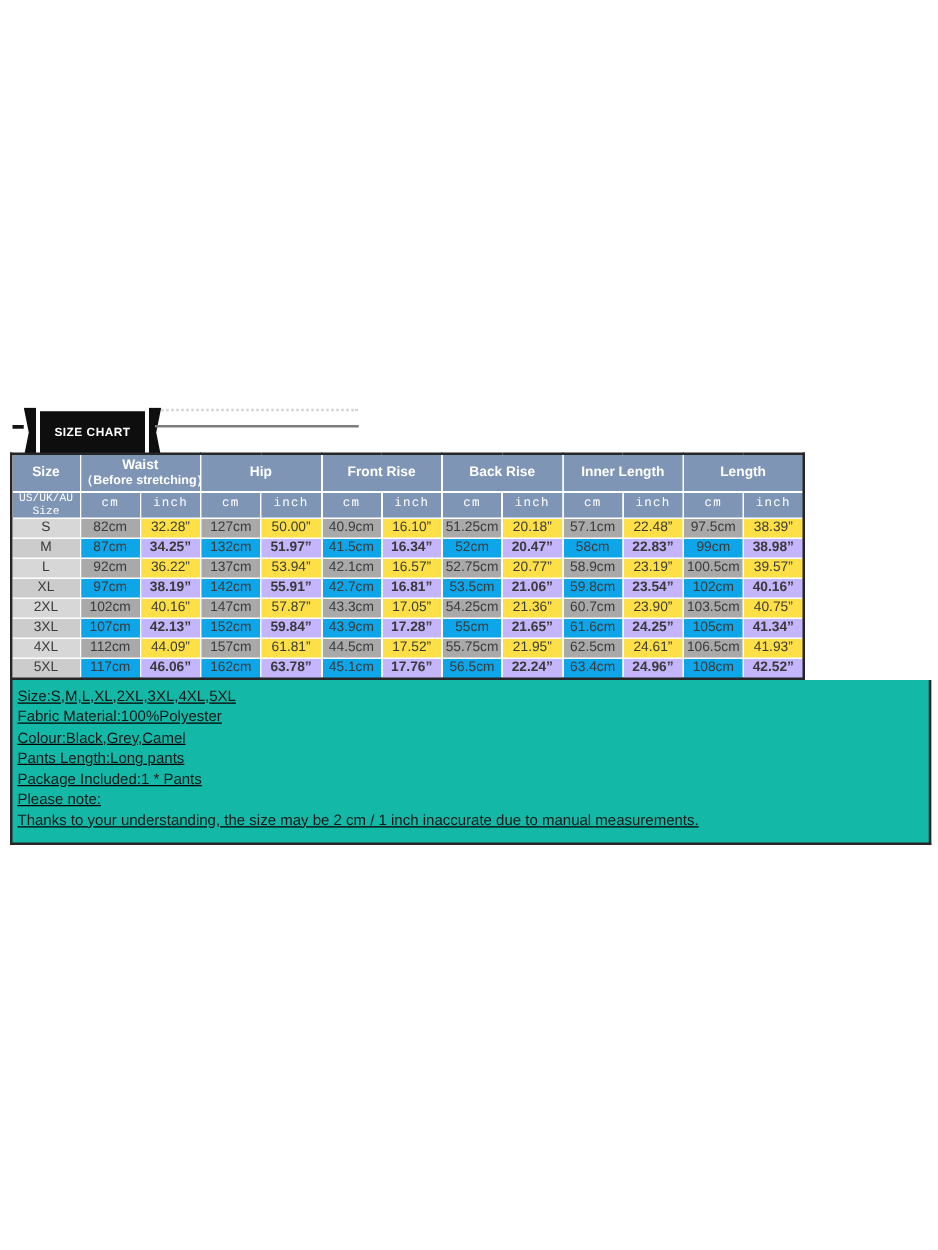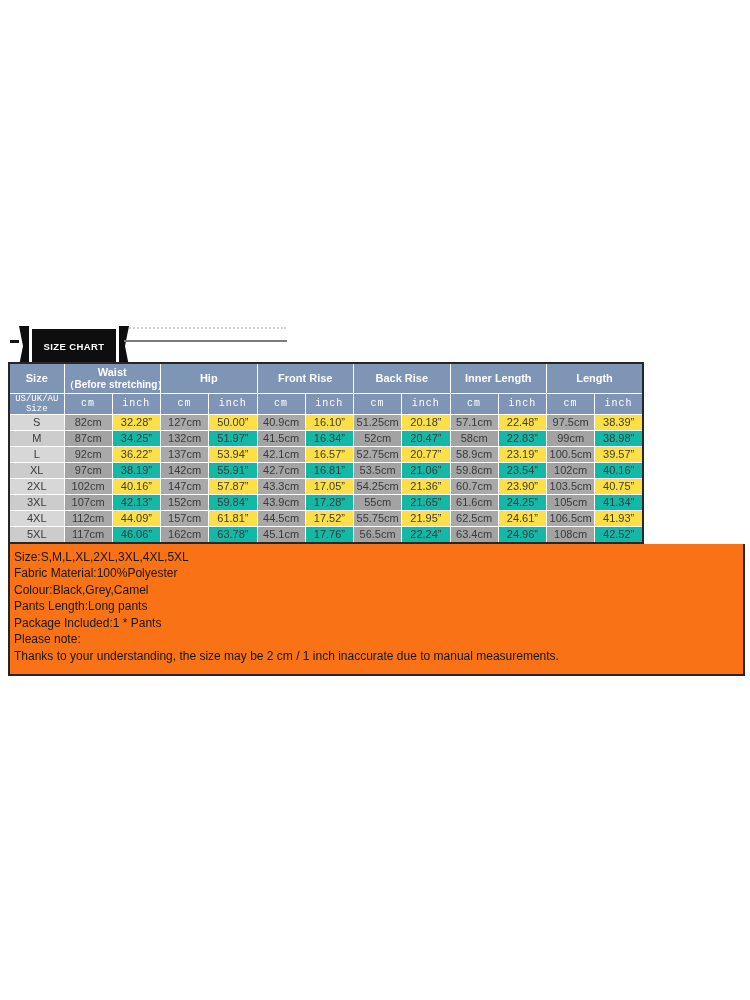--- a/index.html
+++ b/index.html
@@ -53,27 +53,28 @@
     font-size:10px; font-weight:normal; letter-spacing:1px;
   }
   th.sizehdr { font-size:9px; letter-spacing:0; line-height:1.15; }
 
   .size-table tbody tr { height:16px; }
   .size-table td { font-size:11px; color:#3a3a3a; line-height:1; }
   tr.odd  td.c-size { background:#d7d7d7; }
   tr.odd  td.c-cm   { background:#a9a9a9; }
   tr.odd  td.c-inch { background:#fde047; }
   tr.even td.c-size { background:#cccccc; }
-  tr.even td.c-cm   { background:#a3a3a3; }
-  tr.even td.c-inch { background:#14b8a6; }
+  tr.even td.c-cm   { background:#0ea5e9; }
+  tr.even td.c-inch { background:#c4b5fd;font-weight:bold; }
 
   .notes {
     border:2px solid #262626; border-top:none;
-    background:#f97316;
+    background:#14b8a6;
     padding:5px 6px 10px 4px;
+    text-decoration:underline;
   }
   .notes .line {
     font-size:12px; line-height:16.5px; color:#161616; white-space:nowrap;
   }
 </style>
 </head>
 <body>
 
 <div class="banner">
   <div class="banner-dash"></div>

